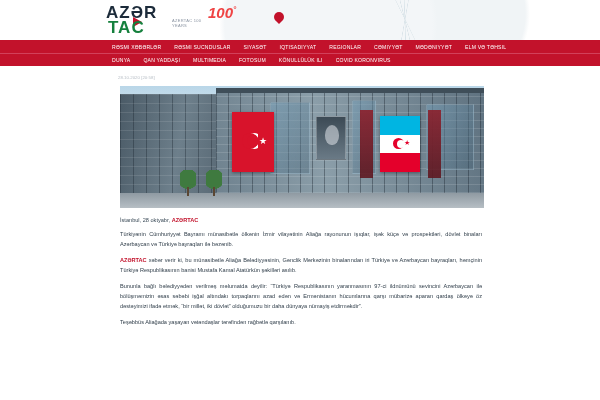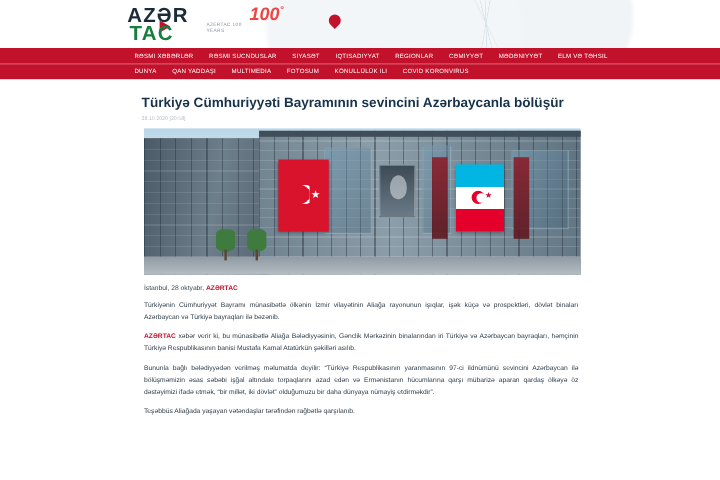--- a/index.html
+++ b/index.html
@@ -308,21 +308,20 @@
     <span>DUNYA</span>
     <span>QAN YADDAŞI</span>
     <span>MULTIMEDIA</span>
     <span>FOTOSUM</span>
     <span>KÖNULLÜLÜK ILI</span>
     <span>COVID KORONVIRUS</span>
   </div>
 
   <div class="article">
 
-    <div class="headline">Türkiyə Cümhuriyyəti Bayramının sevincini Azərbaycanla bölüşür</div>
     <div class="timestamp">28.10.2020 [20:58]</div>
 
     <div class="photo">
       <div class="sky"></div>
       <div class="bldg-left"></div>
       <div class="bldg-main"></div>
       <div class="roofline"></div>
 
       <div class="glass-pan" style="left:150px; top:16px; width:40px; height:72px;"></div>
       <div class="glass-pan" style="left:232px; top:14px; width:24px; height:74px;"></div>

